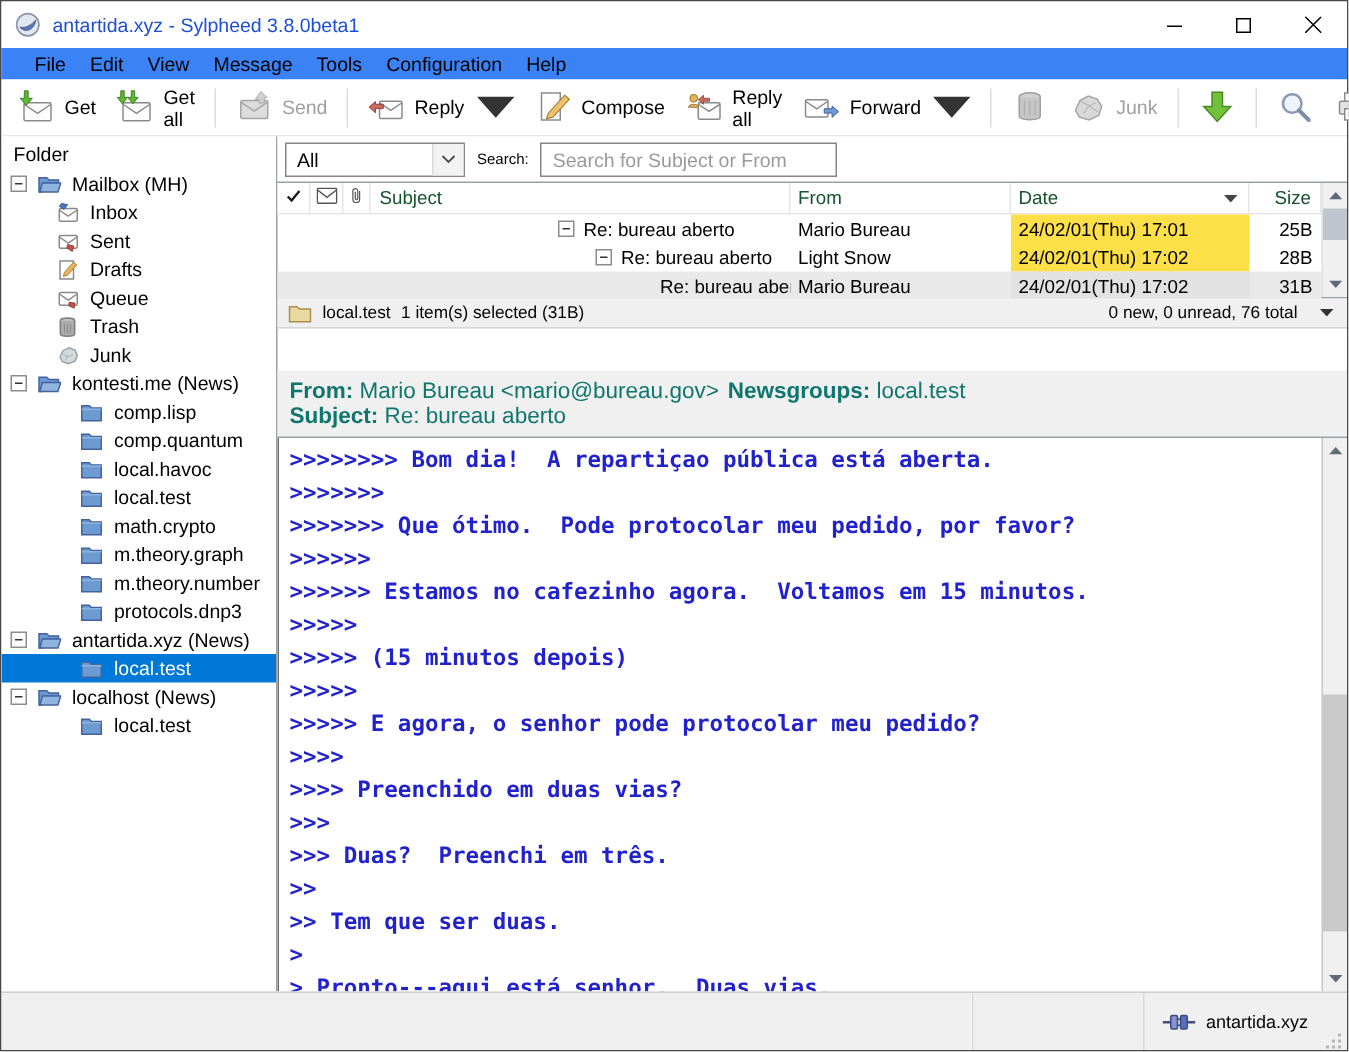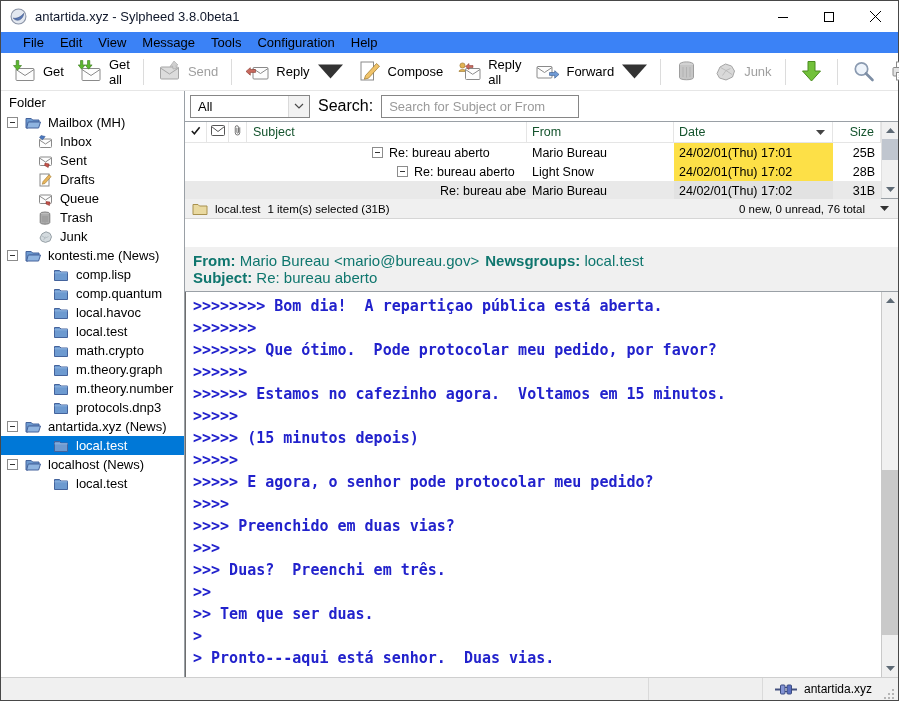--- a/index.html
+++ b/index.html
@@ -2,21 +2,21 @@
 <html><head>
 <meta charset="utf-8">
 <style>
   * { margin:0; padding:0; box-sizing:border-box; }
   html,body { width:899px; height:701px; font-family:"Liberation Sans",sans-serif; background:#fff; }
   .window { width:899px; height:701px; border:1px solid #484848; display:flex; flex-direction:column; background:#fff; }
 
   
   .titlebar { height:31px; flex:none; display:flex; align-items:center; padding-left:9px; background:#fff; }
   .app-icon svg { width:17px; height:17px; display:block; }
-  .title { font-size:13px; margin-left:8px; color:#0f172a; }
+  .title { font-size:13px; margin-left:8px; color:#1d4ed8; }
   .win-controls { margin-left:auto; display:flex; height:100%; }
   .wc { width:46px; display:flex; align-items:center; justify-content:center; }
 
   
   .menubar { height:21px; flex:none; display:flex; align-items:center; padding-left:14px; font-size:13px; background:#3b82f6;text-align:center; }
   .menu-item { padding:2px 8px; }
 
   
   .toolbar { height:38px; flex:none; display:flex; align-items:center; padding-left:4px; background:#fff; border-bottom:1px solid #e6e6e6; }
   .tb-btn { display:flex; align-items:center; gap:6px; padding:3px 7px; font-size:13px; color:#000; }
@@ -40,21 +40,21 @@
   .tree-icon svg { width:16px; height:16px; display:block; }
   .tree-label { margin-left:7px; white-space:nowrap; }
 
   .right { flex:1; display:flex; flex-direction:column; min-width:0; }
 
   
   .search-row { height:30px; flex:none; display:flex; align-items:center; padding-left:5px; gap:8px; background:#fff; }
   .combo { width:120px; height:23px; border:1px solid #868686; display:flex; align-items:center; font-size:13px; background:#fff; }
   .combo-text { flex:1; padding-left:7px; }
   .combo-btn { width:21px; height:100%; display:flex; align-items:center; justify-content:center; background:#f2f2f2; border-left:1px solid #dadada; }
-  .search-label { font-size:16px; }
+  .search-label { font-size:10px; }
   .search-input { width:198px; height:23px; border:1px solid #868686; font:13px "Liberation Sans",sans-serif; padding:0 7px; }
   .search-input::placeholder { color:#9a9a9a; }
 
   
   .msg-list { height:78px; flex:none; display:flex; border-top:1px solid #9aa0a6; border-bottom:1px solid #9aa0a6; min-width:0; }
   .list-main { flex:1; min-width:0; display:flex; flex-direction:column; font-size:12.5px; }
   .list-header { height:21px; flex:none; display:flex; align-items:stretch; background:#fff; border-bottom:1px solid #e5e5e5; }
   .hc { border-right:1px solid #e5e5e5; display:flex; align-items:center; padding:0 4px; color:#14532d; }
   .w-mark { width:22px; flex:none; justify-content:center; }
   .w-unread { width:22px; flex:none; justify-content:center; }
@@ -93,21 +93,21 @@
   .hsep { display:inline-block; width:6px; }
 
   
   .body-wrap { flex:1; display:flex; min-height:0; background:#fff; border-left:1px solid #6e6e6e; }
   .body-text { flex:1; min-width:0; overflow:hidden; padding:3px 7px; font-family:"DejaVu Sans Mono",monospace; font-size:15px; font-weight:bold; line-height:22px; white-space:pre; color:#1a1a1a; }
   .bline { height:22px; }
   .bline.quoted { color:#2222cc; }
   .body-scroll { border-left:1px solid #c9c9c9; }
 
   
-  .statusbar { height:23px; flex:none; background:#f0f0f0; border-top:1px solid #cfcfcf; display:flex; align-items:stretch; font-size:12px; }
+  .statusbar { height:39px; flex:none; background:#f0f0f0; border-top:1px solid #cfcfcf; display:flex; align-items:stretch; font-size:12px; }
   .sb-left { flex:1; border-right:1px solid #dadada; }
   .sb-mid { width:114px; border-right:1px solid #dadada; background:#efefef; }
   .sb-right { display:flex; align-items:center; gap:7px; padding:0 3px 0 12px; }
   .net-icon svg { width:22px; height:13px; display:block; }
   .grip { align-self:flex-end; margin-left:4px; }
   .grip svg { width:12px; height:12px; display:block; }
 </style>
 </head>
 <body>
 

